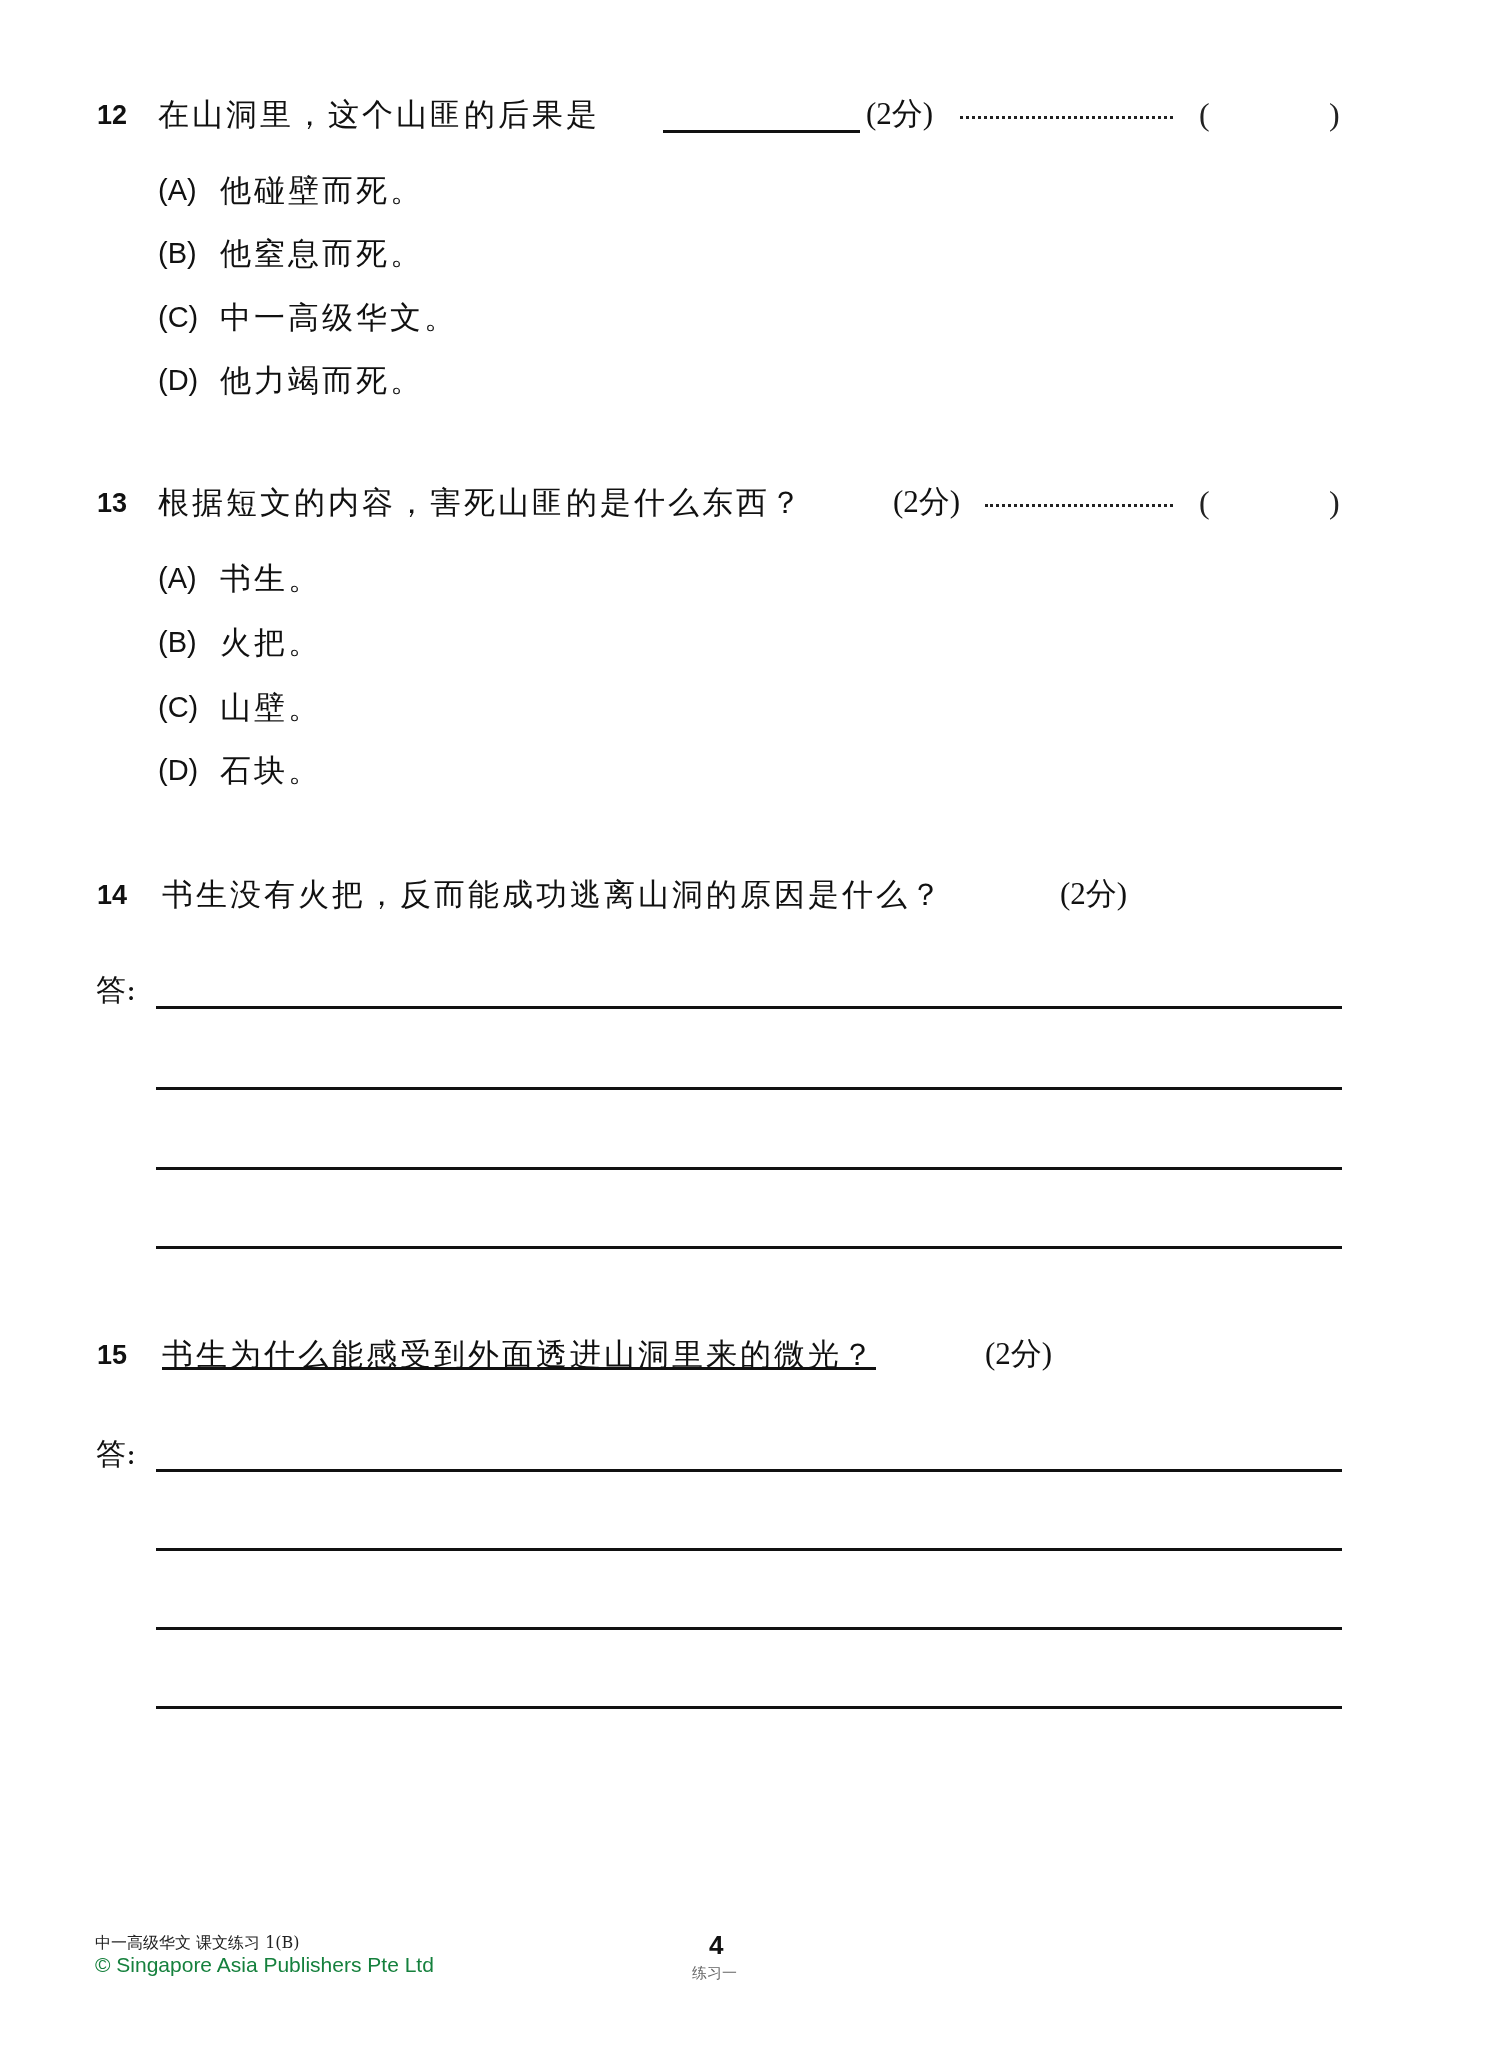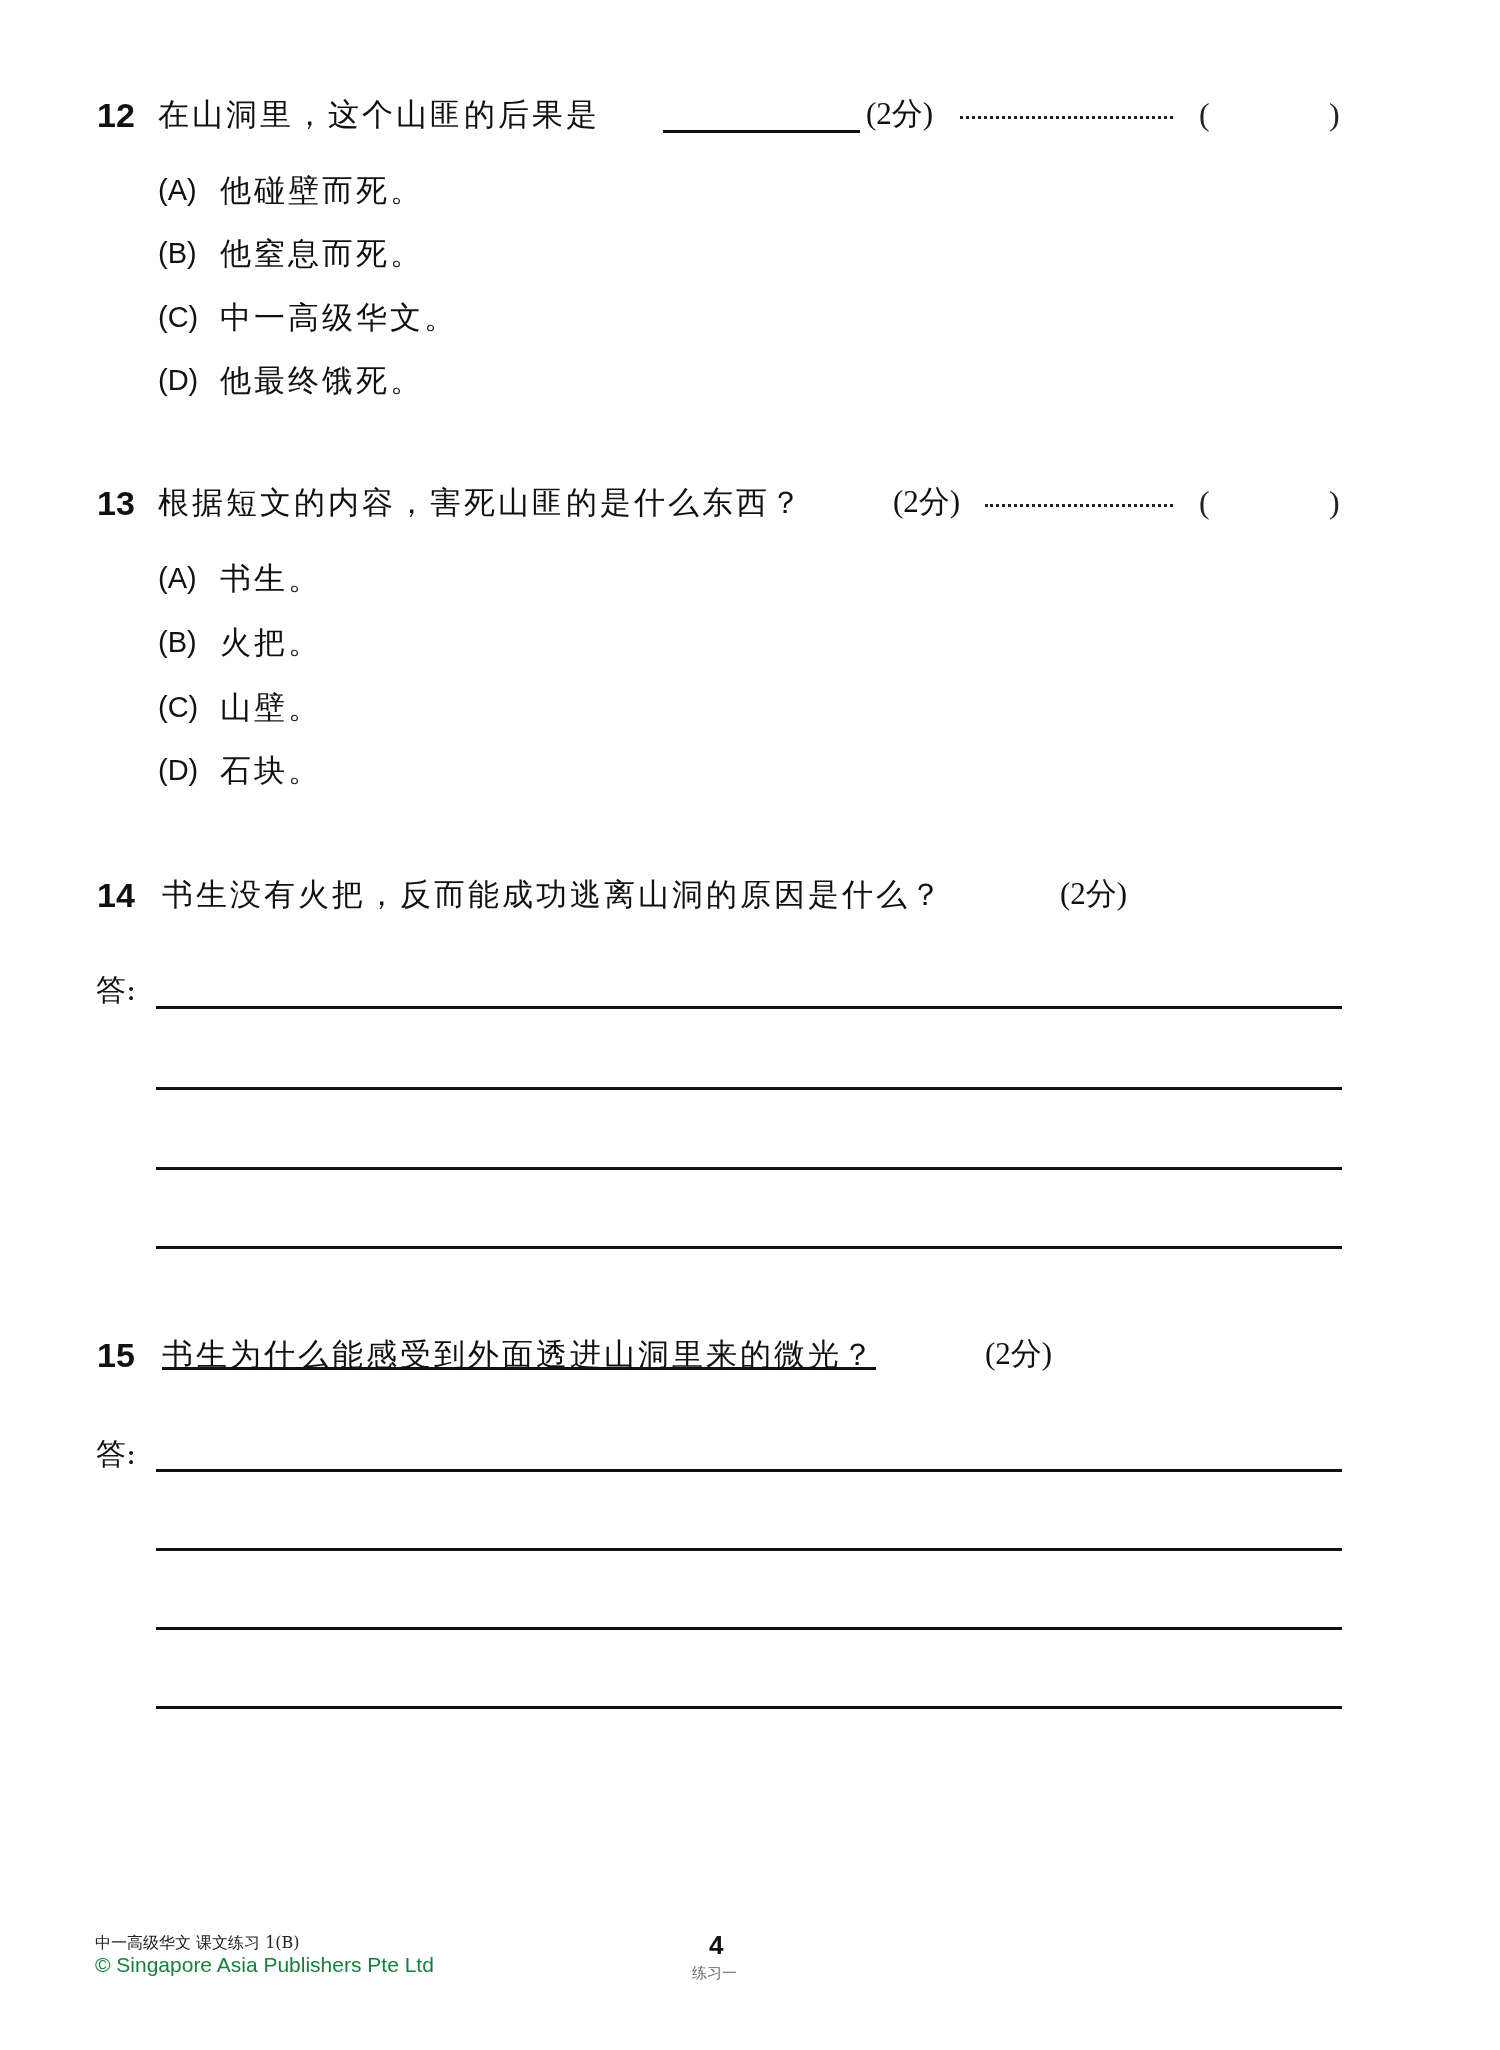--- a/index.html
+++ b/index.html
@@ -1,18 +1,18 @@
 <!DOCTYPE html>
 <html><head>
 <meta charset="utf-8">
 <style>
   html, body { margin:0; padding:0; background:#ffffff; }
   body { width:1500px; height:2050px; position:relative; overflow:hidden; color:#111; }
   .abs { position:absolute; white-space:nowrap; }
-  .qnum { font-family:"Liberation Sans", sans-serif; font-weight:bold; font-size:34px; line-height:36px;text-align:right; }
+  .qnum { font-family:"Liberation Sans", sans-serif; font-weight:bold; font-size:27px; line-height:36px;text-align:right; }
   .qtext { font-family:"DejaVu Serif", serif; font-size:31px; line-height:36px; letter-spacing:3px; }
   .marks { font-family:"Liberation Serif", serif; font-size:31px; line-height:36px; }
   .opt-label { font-family:"Liberation Sans", sans-serif; font-size:29px; line-height:36px; }
   .opt-text { font-family:"DejaVu Serif", serif; font-size:31px; line-height:36px; letter-spacing:3px; }
   .paren { font-family:"Liberation Serif", serif; font-size:32px; line-height:36px; color:#222; }
   .dots { height:0; border-top:3px dotted #222; }
   .blank { height:0; border-top:3px solid #111; }
   .answer-line { position:absolute; height:0; border-top:3px solid #111; left:156px; width:1186px; }
   .ans-label { font-family:"DejaVu Serif", serif; font-size:30px; line-height:36px; }
   .footer-cn { font-family:"DejaVu Serif", serif; font-size:16px; line-height:20px; color:#222; }
@@ -41,21 +41,21 @@
     <div>
       <span class="abs opt-label" style="left:158px; top:235px;">(B)</span>
       <span class="abs opt-text" style="left:220px; top:235px;">他窒息而死。</span>
     </div>
     <div>
       <span class="abs opt-label" style="left:158px; top:299px;">(C)</span>
       <span class="abs opt-text" style="left:220px; top:299px;">中一高级华文。</span>
     </div>
     <div>
       <span class="abs opt-label" style="left:158px; top:362px;">(D)</span>
-      <span class="abs opt-text" style="left:220px; top:362px;">他最终饿死。</span>
+      <span class="abs opt-text" style="left:220px; top:362px;">他力竭而死。</span>
     </div>
   </div>
 </div>
 
 <div>
   <span class="abs qnum" style="left:97px; top:485px;">13</span>
   <span class="abs qtext" style="left:158px; top:484px;">根据短文的内容，害死山匪的是什么东西？</span>
   <span class="abs marks" style="left:893px; top:484px;">(2分)</span>
   <div class="abs dots" style="left:985px; top:504px; width:188px;"></div>
   <span class="abs paren" style="left:1199px; top:484px;">(</span>

